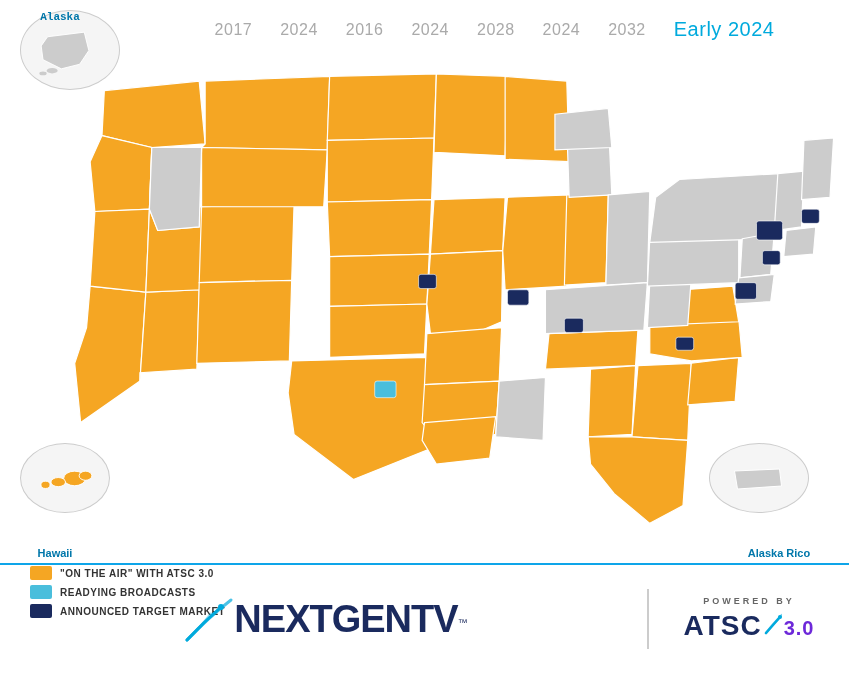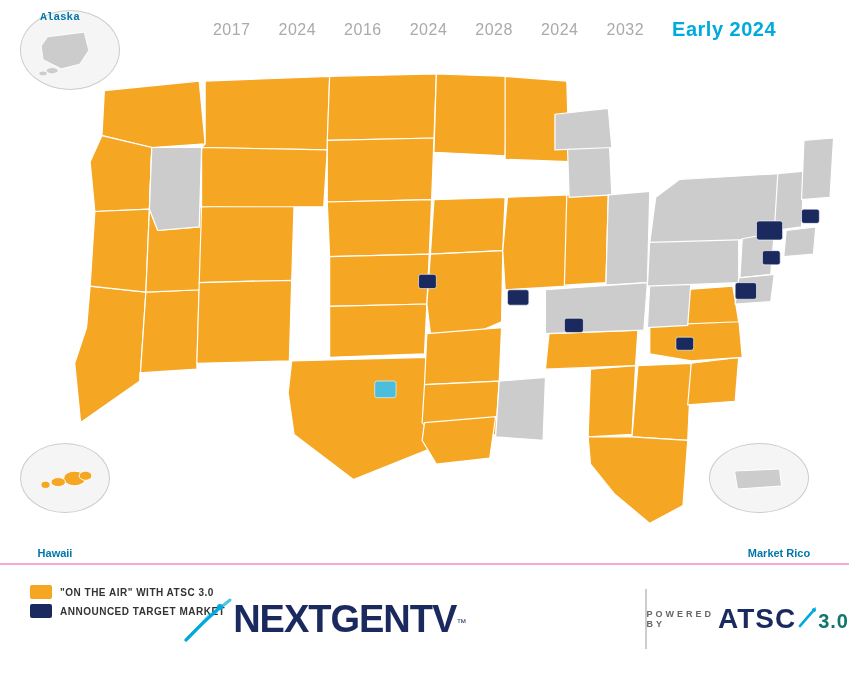--- a/index.html
+++ b/index.html
@@ -25,21 +25,21 @@
     }
     .year-item {
       font-size: 16px;
       color: #aaaaaa;
       font-weight: 400;
       padding: 0 14px;
       letter-spacing: 0.5px;
     }
     .year-item.active {
       color: #00AADD;
-      font-weight: 700;
+      font-weight: 400;
       font-size: 20px;
     }
 
     
     .alaska-inset {
       position: absolute;
       top: 5px;
       left: 10px;
       width: 100px;
       height: 80px;
@@ -165,40 +165,40 @@
       text-transform: uppercase;
     }
 
     
     .bottom-bar {
       position: absolute;
       bottom: 0;
       left: 0;
       right: 0;
       height: 110px;
-      border-top: 2px solid #f9a8d4;
+      border-top: 2px solid #0ea5e9;
       display: flex;
       align-items: center;
     }
     .nextgentv-logo {
       flex: 1;
       display: flex;
       align-items: center;
       justify-content: center;
       padding: 0 20px;
     }
     .logo-divider {
       width: 2px;
       height: 60px;
       background: #cccccc;
     }
     .atsc-logo {
       flex: 0 0 200px;
       display: flex;
-      flex-direction: row;
+      flex-direction: column;
       align-items: center;
       justify-content: center;
       gap: 4px;
     }
     .powered-by {
       font-size: 9px;
       letter-spacing: 3px;
       color: #666666;
       font-weight: 600;
     }
@@ -206,21 +206,21 @@
       font-size: 28px;
       font-weight: 700;
       color: #1a2a5e;
       letter-spacing: 1px;
       display: flex;
       align-items: baseline;
       gap: 2px;
     }
     .atsc-version {
       font-size: 20px;
-      color: #0f766e;
+      color: #6d28d9;
     }
     .nextgen-logo-wrapper {
       display: flex;
       align-items: center;
       gap: 0;
     }
 
     .tm-sup {
       font-size: 10px;
       vertical-align: super;
@@ -395,27 +395,31 @@
   </div>
   <div class="hawaii-label">Hawaii</div>
 </div>
 
 <div class="pr-wrapper" style="position:absolute; bottom:130px; right:20px; width:100px; text-align:center;">
   <div class="pr-inset">
     <svg viewBox="0 0 80 55" width="85" height="55" xmlns="http://www.w3.org/2000/svg">
       <polygon points="15,20 60,18 62,35 18,38" fill="#cccccc" stroke="white" stroke-width="1"></polygon>
     </svg>
   </div>
-  <div class="pr-label">Market Rico</div>
+  <div class="pr-label">Alaska Rico</div>
 </div>
 
 <div class="legend">
   <div class="legend-item">
     <div class="legend-swatch" style="background-color:#F5A623;"></div>
     <span class="legend-text">"On the Air" with ATSC 3.0</span>
+  </div>
+  <div class="legend-item">
+    <div class="legend-swatch" style="background-color:#4ABEDC;"></div>
+    <span class="legend-text">Readying Broadcasts</span>
   </div>
   <div class="legend-item">
     <div class="legend-swatch" style="background-color:#1a2a5e;"></div>
     <span class="legend-text">Announced Target Market</span>
   </div>
 </div>
 
 <div class="bottom-bar">
 
   <div class="nextgentv-logo">

